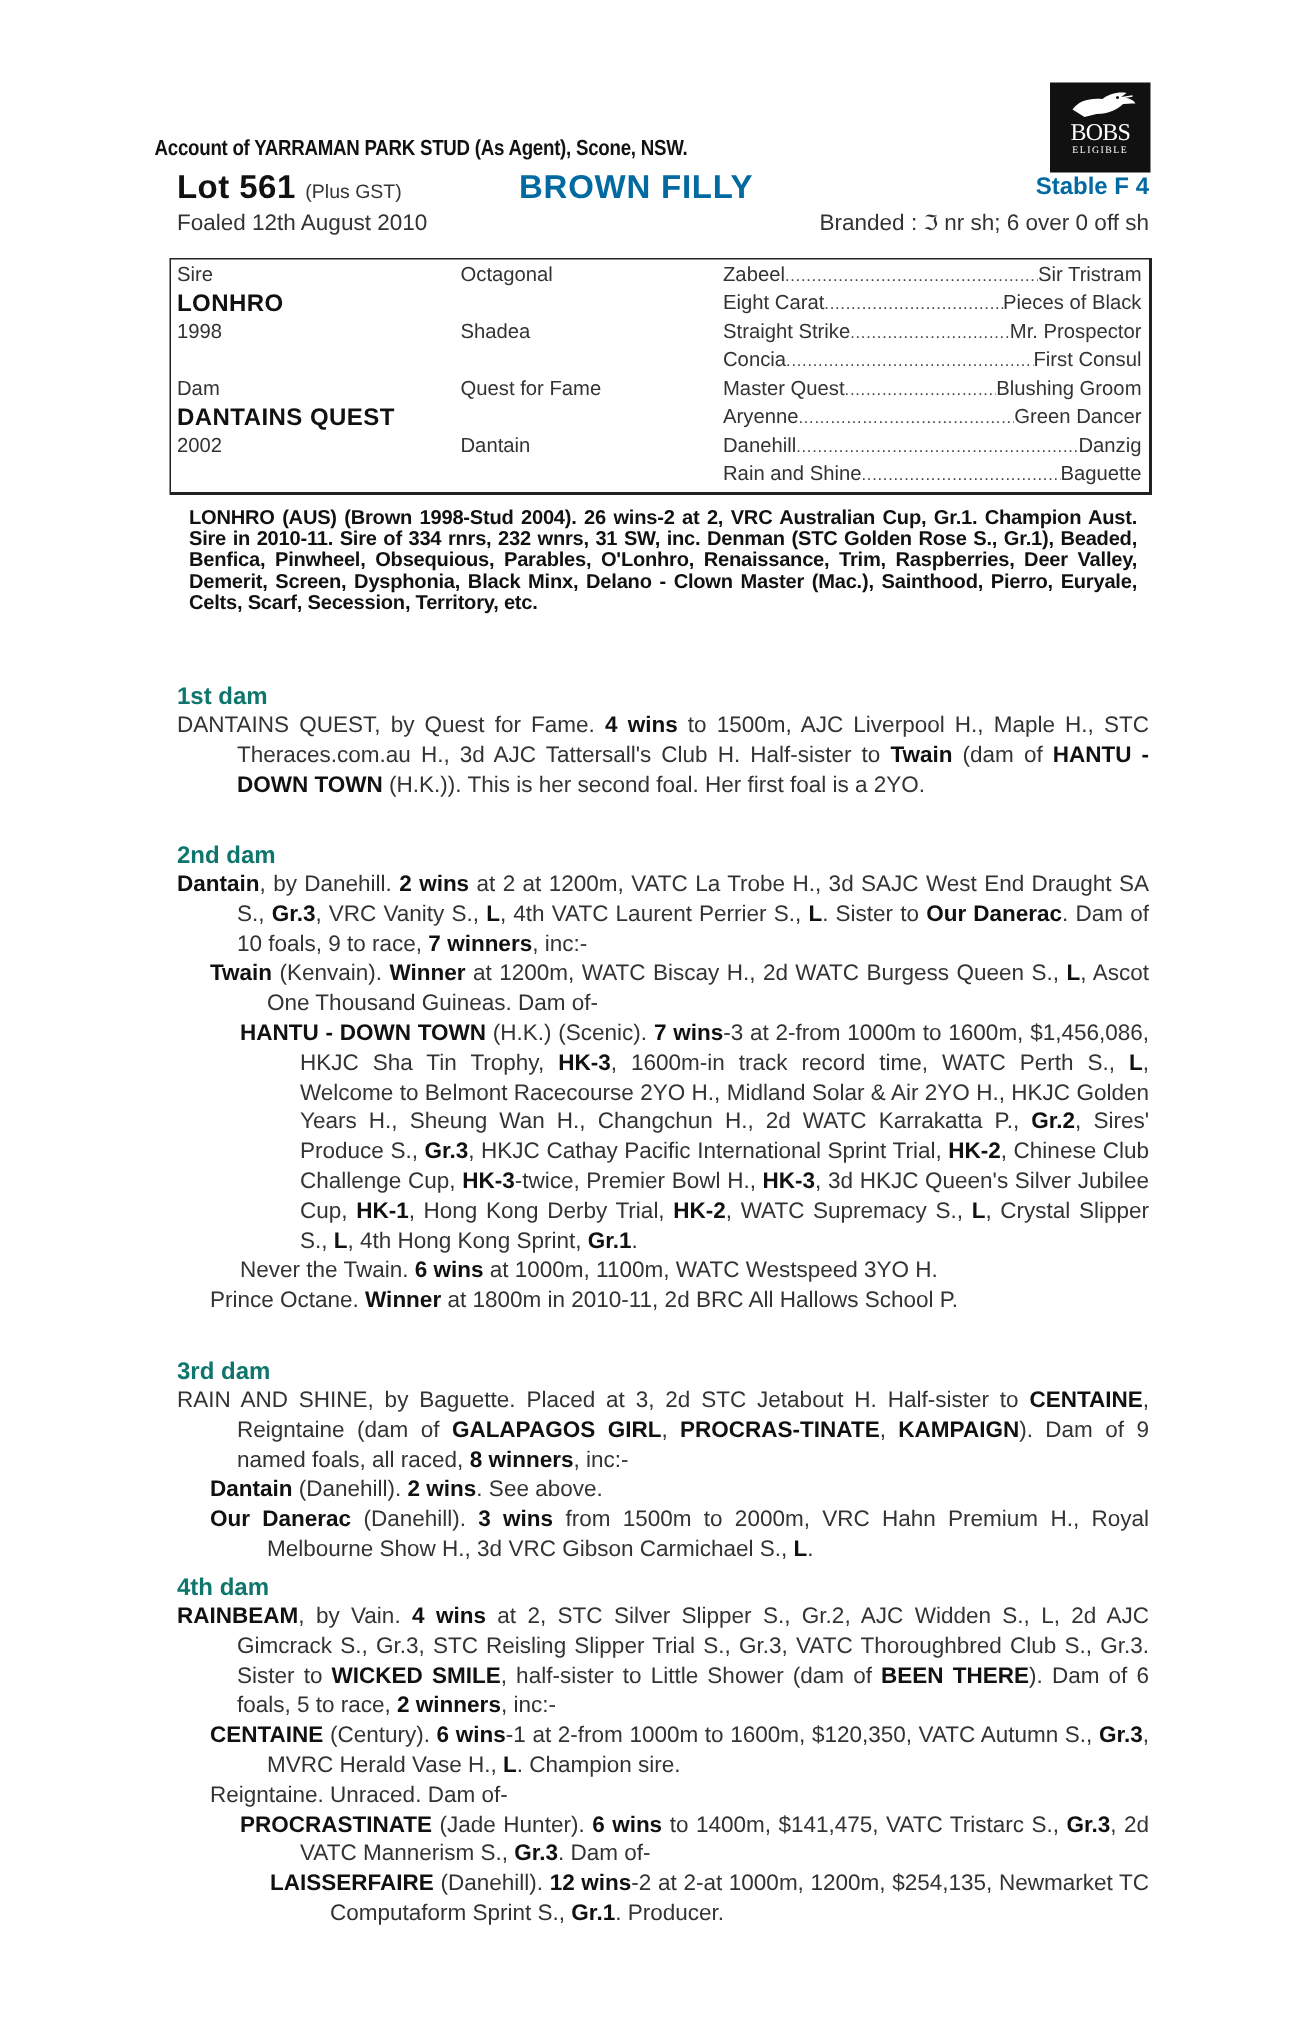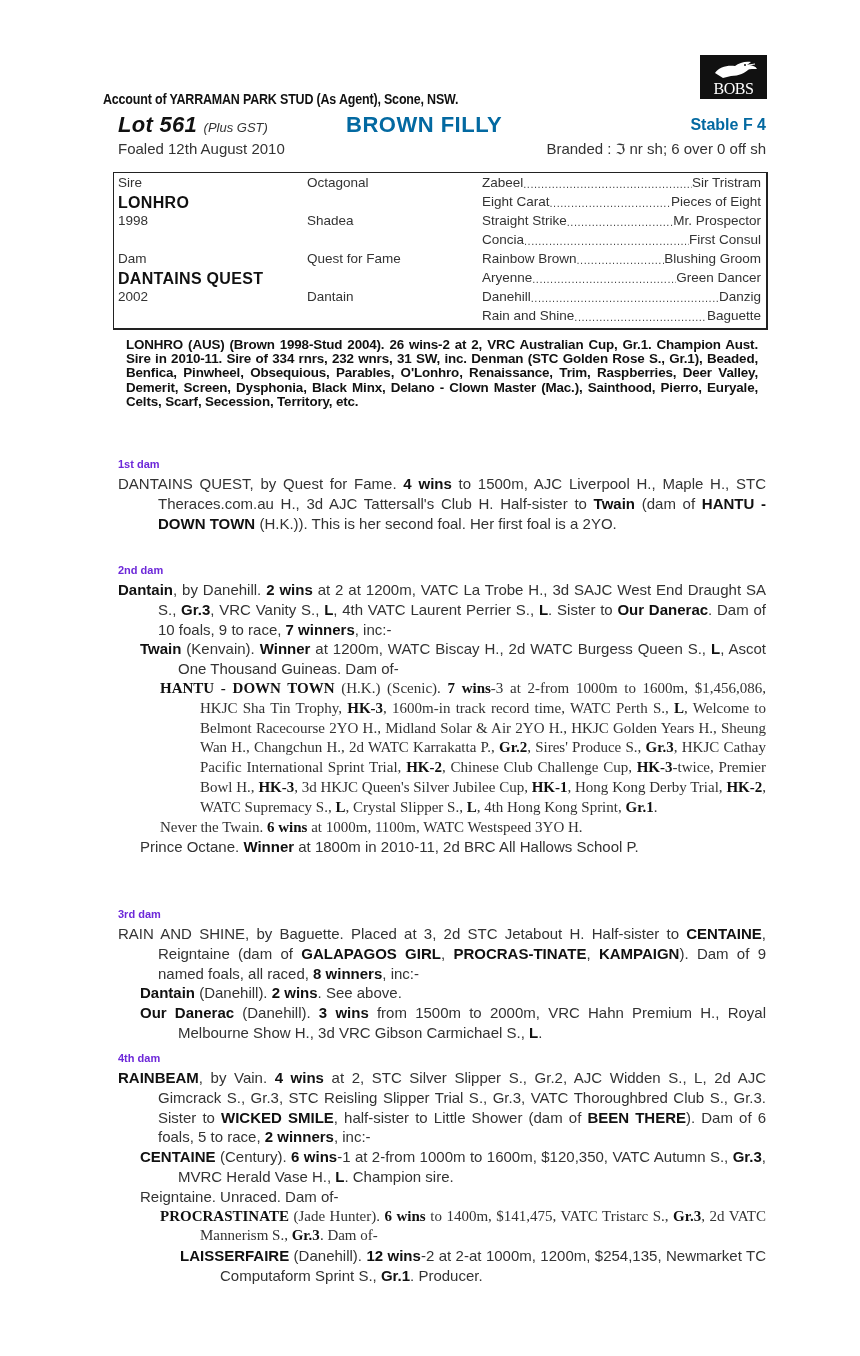--- a/index.html
+++ b/index.html
@@ -3,28 +3,28 @@
 <meta charset="utf-8">
 <style>
   html, body { margin: 0; padding: 0; background: #ffffff; }
   body { width: 860px; height: 1356px; position: relative; overflow: hidden;
          font-family: "Liberation Sans", sans-serif; color: #222; }
 
   
   .account { position: absolute; left: 103px; top: 91px; width: 580px;
              font-family: "Liberation Sans", sans-serif; font-weight: bold; font-size: 14.5px;
              letter-spacing: -0.2px; transform: scaleX(0.86); transform-origin: left top; color:#111; }
-  .logo { position: absolute; left: 700px; top: 55px; width: 67px; height: 44px; background: #111;
+  .logo { position: absolute; left: 700px; top: 55px; width: 67px; height: 60px; background: #111;
           color: #fff; text-align: center; }
   .logo .horse { display:block; margin: 4px auto 0; width: 50px; height: 22px; }
   .logo .bobs { display:block; font-family: "Liberation Serif", serif; font-size: 16px; line-height: 15px; letter-spacing: -0.5px; }
   .logo .elig { display:block; font-family: "Liberation Serif", serif; font-size: 6.5px; letter-spacing: 1px; line-height: 9px; }
 
   .lotline { position: absolute; left: 118px; top: 112px; width: 648px; height: 26px; }
-  .lot { position: absolute; left: 0; top: 0; font-weight: 900; font-size: 22px; color:#111; letter-spacing: 0.3px; font-style: italic; }
+  .lot { position: absolute; left: 0; top: 0; font-weight: 900; font-size: 22px; color:#111; letter-spacing: 0.3px; }
   .plus { font-weight: normal; font-size: 13px; color:#333; letter-spacing: 0; }
   .sex { position: absolute; left: 228px; top: 0; font-weight: 900; font-size: 22px; color:#0369a1; letter-spacing: 0.5px; }
   .stable { position: absolute; right: 0; top: 4px; font-weight: bold; font-size: 16px; color:#0369a1; }
 
   .foaled { position: absolute; left: 118px; top: 140px; font-size: 15px; color:#333; }
   .branded { position: absolute; right: 94px; top: 140px; font-size: 15px; color:#333; }
   .brand-glyph { font-family: "DejaVu Sans", sans-serif; font-size: 14px; }
 
   
   .ped { position: absolute; left: 113px; top: 172px; width: 652px; height: 155px;
@@ -38,26 +38,26 @@
   .ped .c3 .dots { flex: 1; overflow: hidden; white-space: nowrap; color:#444; font-size: 11px; line-height: 18px; letter-spacing: 0.5px; }
   .ped .c3 .r { white-space: nowrap; }
 
   
   .sire-summary { position: absolute; left: 126px; top: 338px; width: 632px;
                   font-weight: 900; font-size: 13.4px; line-height: 14.2px; text-align: justify; color:#111;
                   letter-spacing: -0.15px; }
 
   
   .sec { position: absolute; left: 118px; width: 648px; font-size: 15px; line-height: 19.8px; color:#333; }
-  .sec h3 { margin: 0; font-size: 11px; font-weight: 900; color:#6d28d9; line-height: 19px; }
+  .sec h3 { margin: 0; font-size: 16px; font-weight: 900; color:#0f766e; line-height: 19px; }
   .p { text-align: justify; text-align-last: left; }
   .p b, .sec b { font-weight: 900; color:#111; }
   .lv0 { padding-left: 40px; text-indent: -40px; }
   .lv1 { padding-left: 60px; text-indent: -38px; }
-  .lv2 { padding-left: 82px; text-indent: -40px; font-family: Liberation Serif, serif; }
+  .lv2 { padding-left: 82px; text-indent: -40px; }
   .lv3 { padding-left: 102px; text-indent: -40px; }
   .noj { text-align: right; }
 </style>
 </head>
 <body>
 
 <div class="account">Account of YARRAMAN PARK STUD (As Agent), Scone, NSW.</div>
 
 <div class="logo">
   <svg class="horse" viewBox="0 0 50 22">
@@ -90,21 +90,21 @@
         <span class="l">Zabeel</span>
         <span class="dots">................................................................................</span>
         <span class="r">Sir Tristram</span>
       </span>
   </div>
   <div class="row" style="top:21px">
     <span class="c1 big">LONHRO</span>
     <span class="c3">
         <span class="l">Eight Carat</span>
         <span class="dots">................................................................................</span>
-        <span class="r">Pieces of Eight</span>
+        <span class="r">Pieces of Black</span>
       </span>
   </div>
   <div class="row" style="top:40px">
     <span class="c1">1998</span>
     <span class="c2">Shadea</span>
     <span class="c3">
         <span class="l">Straight Strike</span>
         <span class="dots">................................................................................</span>
         <span class="r">Mr. Prospector</span>
       </span>
@@ -113,21 +113,21 @@
     <span class="c3">
         <span class="l">Concia</span>
         <span class="dots">................................................................................</span>
         <span class="r">First Consul</span>
       </span>
   </div>
   <div class="row" style="top:78px">
     <span class="c1">Dam</span>
     <span class="c2">Quest for Fame</span>
     <span class="c3">
-        <span class="l">Rainbow Brown</span>
+        <span class="l">Master Quest</span>
         <span class="dots">................................................................................</span>
         <span class="r">Blushing Groom</span>
       </span>
   </div>
   <div class="row" style="top:97px">
     <span class="c1 big">DANTAINS QUEST</span>
     <span class="c3">
         <span class="l">Aryenne</span>
         <span class="dots">................................................................................</span>
         <span class="r">Green Dancer</span>

